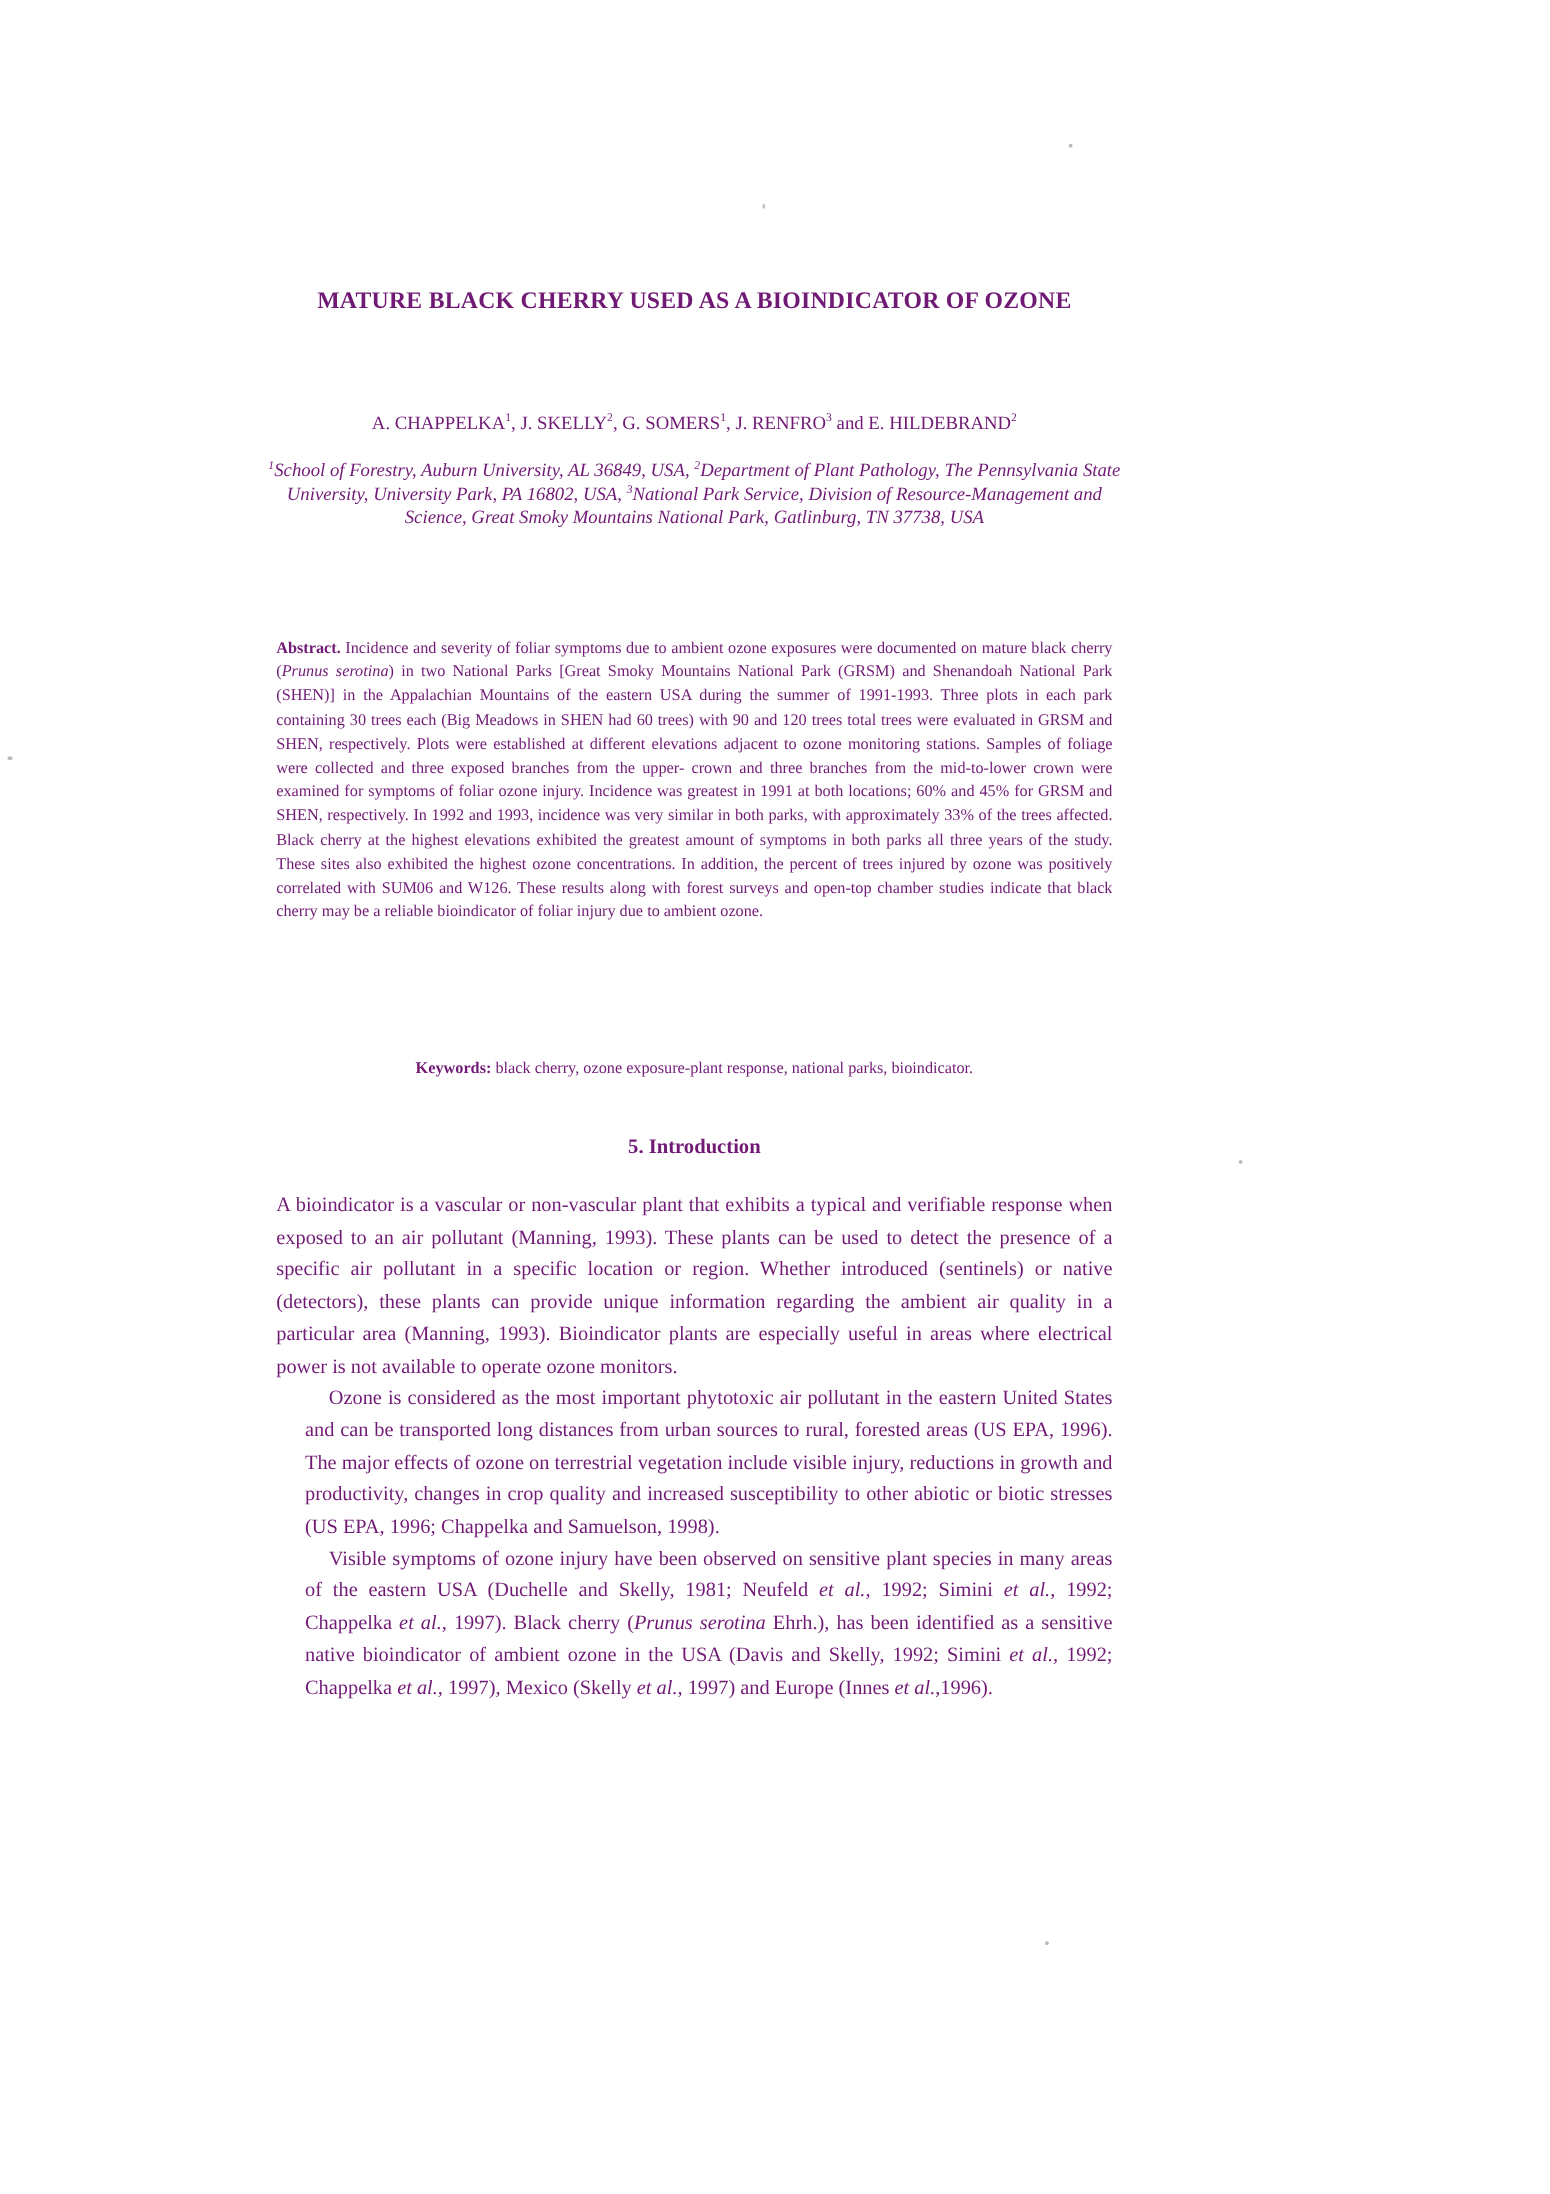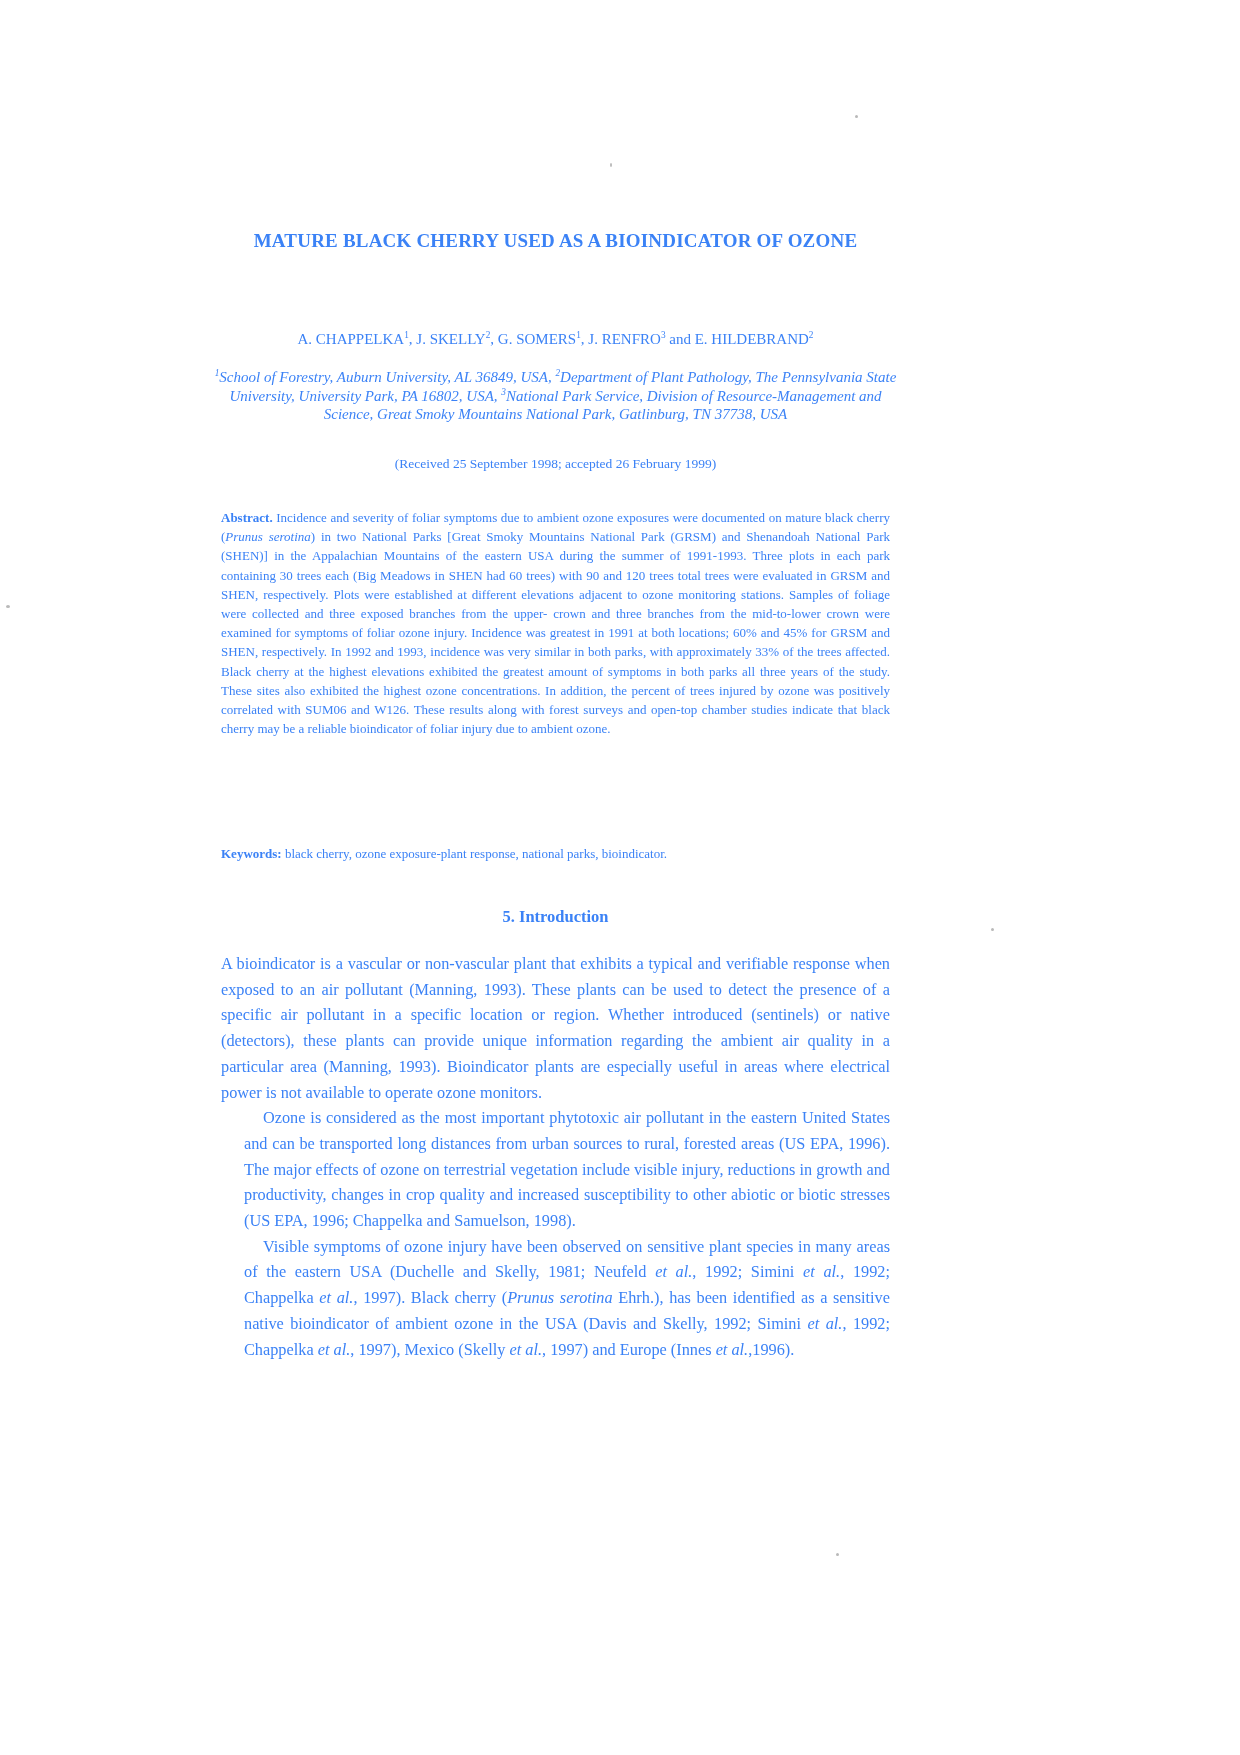--- a/index.html
+++ b/index.html
@@ -6,24 +6,24 @@
     margin: 0;
     padding: 0;
     background: #ffffff;
   }
   #page {
     position: relative;
     width: 1240px;
     height: 1755px;
     background: #ffffff;
     font-family: "Liberation Serif", "DejaVu Serif", serif;
-    color: #3b82f6;
+    color: #701a75;
     overflow: hidden;
   }
-  .abs { position: absolute; }
+  .abs { position: absolute; text-align: center; }
   .center { text-align: center; }
   .justify { text-align: justify; }
   .italic { font-style: italic; }
   .bold { font-weight: bold; }
   .sup { vertical-align: super; font-size: 0.62em; line-height: 0; }
 
   .paper-title {
     top: 224px; left: 221px; width: 669px;
     font-size: 19px; font-weight: bold; line-height: 33px;
     letter-spacing: 0.2px;
@@ -74,21 +74,20 @@
 <div id="page">
 
   <div class="abs paper-title center">
     <div>MATURE BLACK CHERRY USED AS A BIOINDICATOR OF OZONE</div>
   </div>
 
   <div class="abs authors-line center"><span>A. CHAPPELKA</span><span class="sup">1</span><span>, J. SKELLY</span><span class="sup">2</span><span>, G. SOMERS</span><span class="sup">1</span><span>, J. RENFRO</span><span class="sup">3</span><span> and E. HILDEBRAND</span><span class="sup">2</span></div>
 
   <div class="abs affiliations center"><span class="sup">1</span><span>School of Forestry, Auburn University, AL 36849, USA, </span><span class="sup">2</span><span>Department of Plant Pathology, The Pennsylvania State University, University Park, PA 16802, USA, </span><span class="sup">3</span><span>National Park Service, Division of Resource-Management and Science, Great Smoky Mountains National Park, Gatlinburg, TN 37738, USA</span></div>
 
-  <div class="abs received-note center">(Received 25 September 1998; accepted 26 February 1999)</div>
 
   <div class="abs abstract-paragraph justify"><span class="bold">Abstract.</span><span> Incidence and severity of foliar symptoms due to ambient ozone exposures were documented on mature black cherry (</span><span class="italic">Prunus serotina</span><span>) in two National Parks [Great Smoky Mountains National Park (GRSM) and Shenandoah National Park (SHEN)] in the Appalachian Mountains of the eastern USA during the summer of 1991-1993. Three plots in each park containing 30 trees each (Big Meadows in SHEN had 60 trees) with 90 and 120 trees total trees were evaluated in GRSM and SHEN, respectively. Plots were established at different elevations adjacent to ozone monitoring stations. Samples of foliage were collected and three exposed branches from the upper- crown and three branches from the mid-to-lower crown were examined for symptoms of foliar ozone injury. Incidence was greatest in 1991 at both locations; 60% and 45% for GRSM and SHEN, respectively. In 1992 and 1993, incidence was very similar in both parks, with approximately 33% of the trees affected. Black cherry at the highest elevations exhibited the greatest amount of symptoms in both parks all three years of the study. These sites also exhibited the highest ozone concentrations. In addition, the percent of trees injured by ozone was positively correlated with SUM06 and W126. These results along with forest surveys and open-top chamber studies indicate that black cherry may be a reliable bioindicator of foliar injury due to ambient ozone.</span></div>
 
   <div class="abs keywords-line"><span class="bold">Keywords:</span><span> black cherry, ozone exposure-plant response, national parks, bioindicator.</span></div>
 
   <div class="abs section-heading center">5. Introduction</div>
 
   <div class="abs intro-body justify">
     <p><span>A bioindicator is a vascular or non-vascular plant that exhibits a typical and verifiable response when exposed to an air pollutant (Manning, 1993). These plants can be used to detect the presence of a specific air pollutant in a specific location or region. Whether introduced (sentinels) or native (detectors), these plants can provide unique information regarding the ambient air quality in a particular area (Manning, 1993). Bioindicator plants are especially useful in areas where electrical power is not available to operate ozone monitors.</span></p>
     <p class="indent"><span>Ozone is considered as the most important phytotoxic air pollutant in the eastern United States and can be transported long distances from urban sources to rural, forested areas (US EPA, 1996). The major effects of ozone on terrestrial vegetation include visible injury, reductions in growth and productivity, changes in crop quality and increased susceptibility to other abiotic or biotic stresses (US EPA, 1996; Chappelka and Samuelson, 1998).</span></p>

